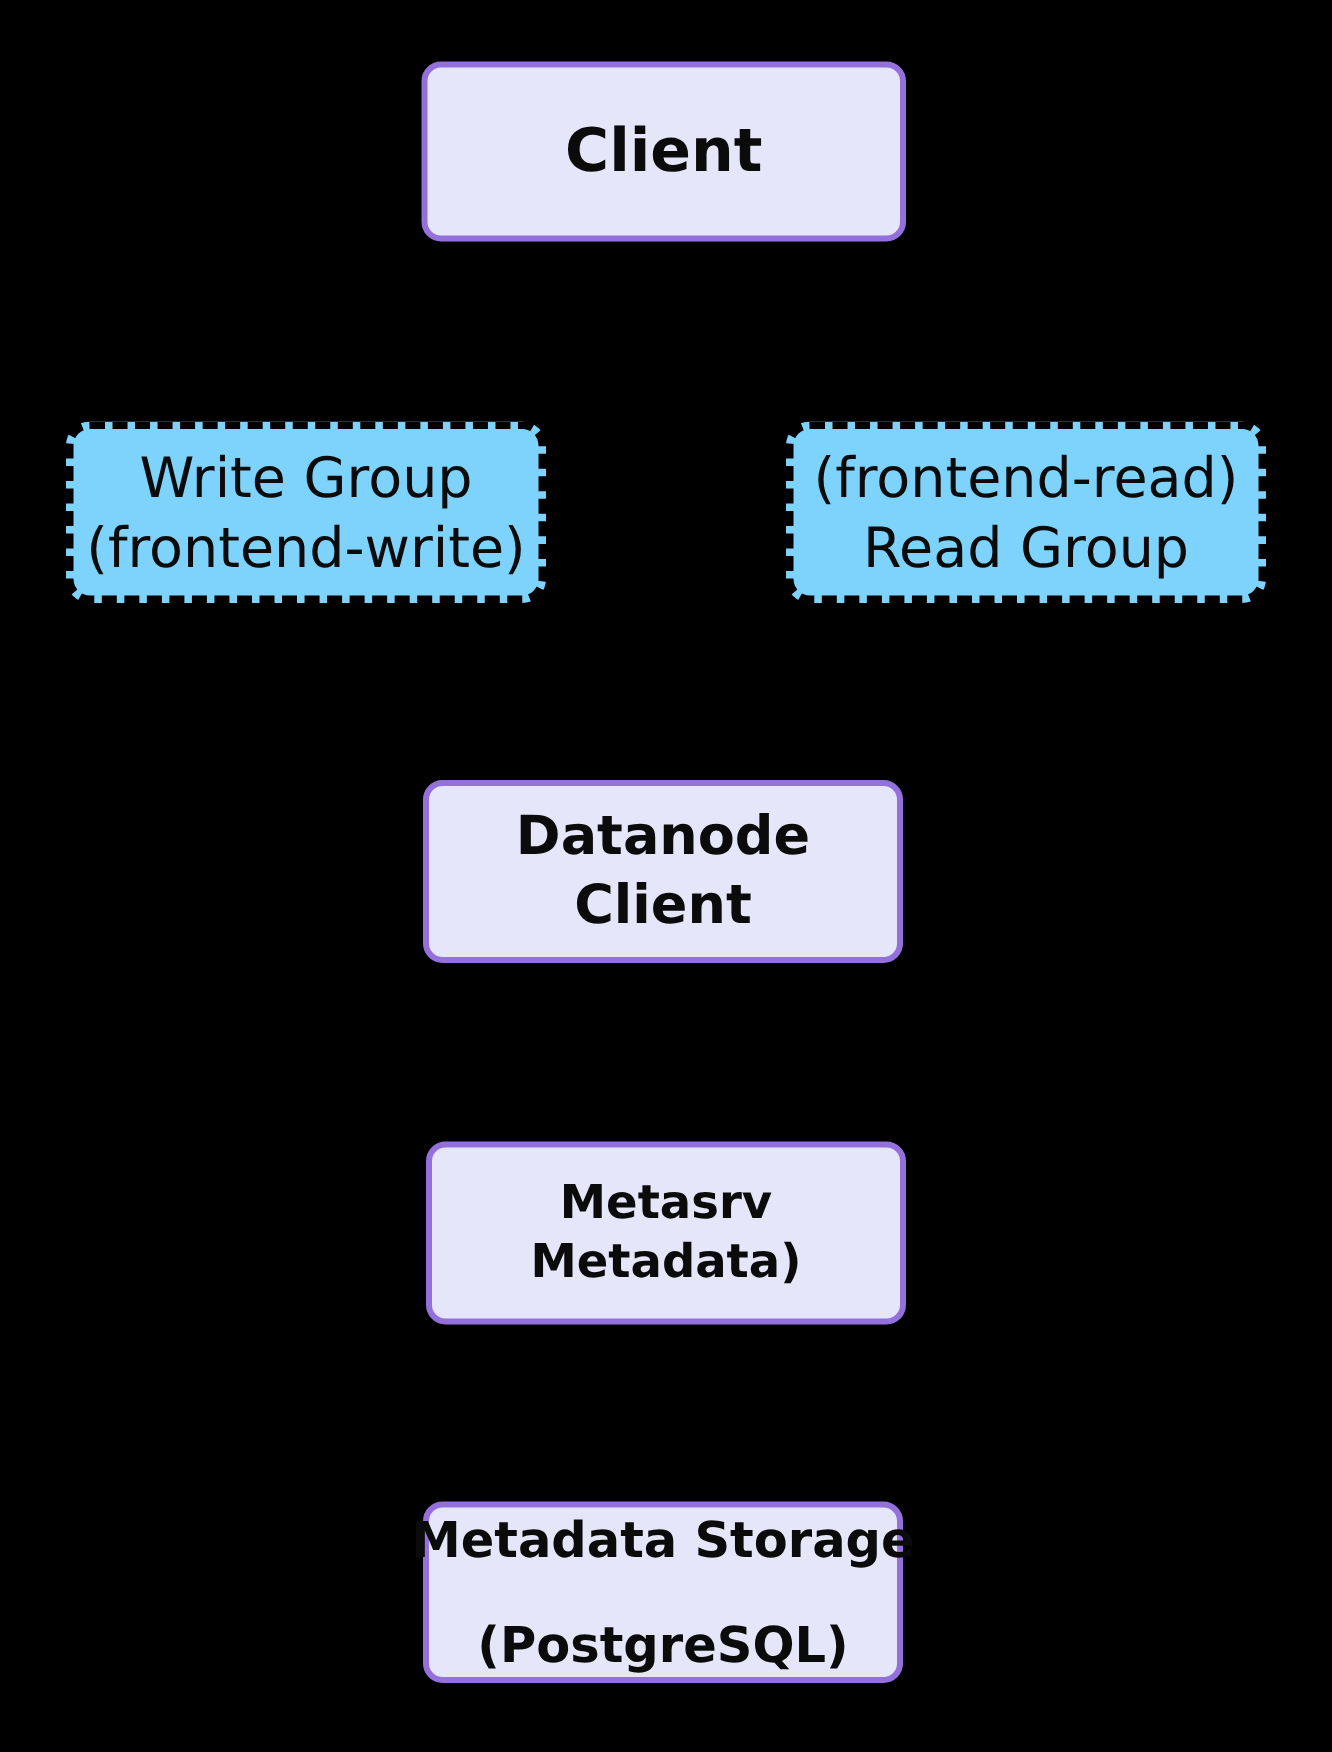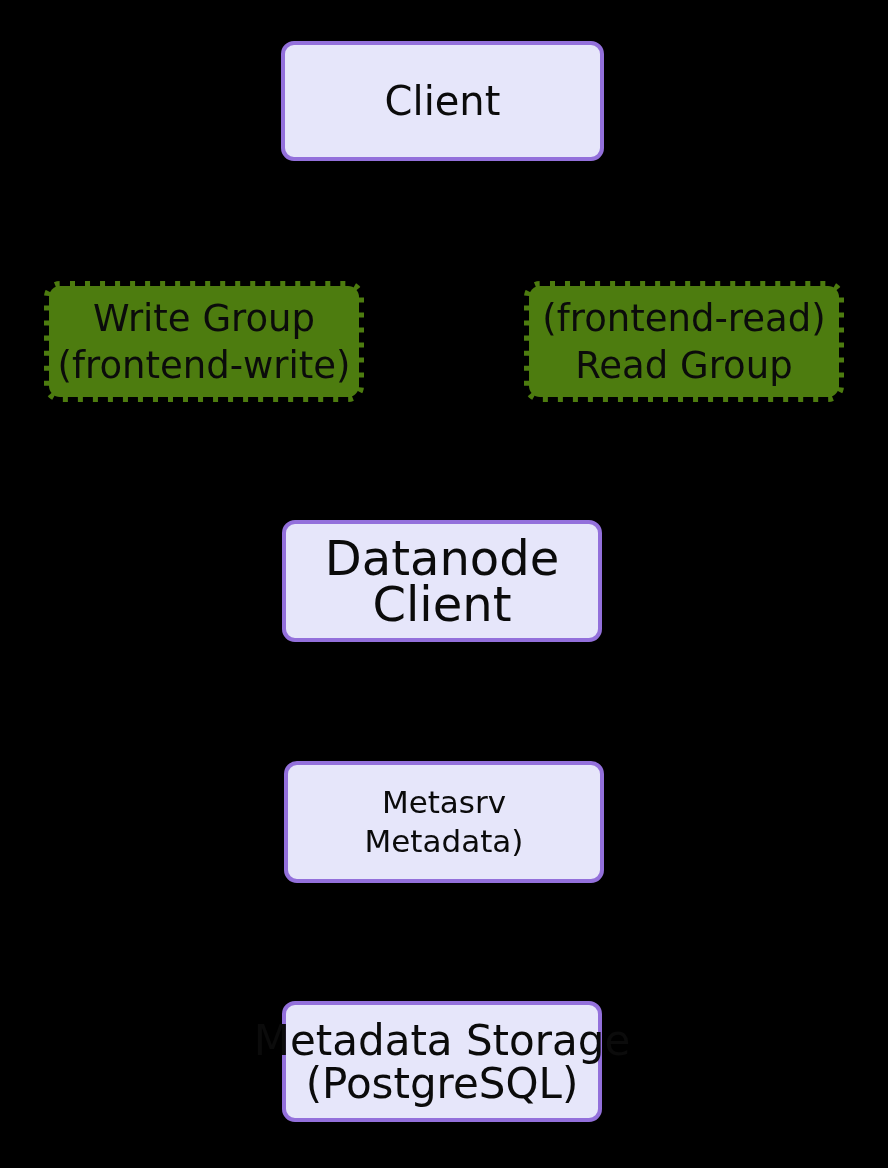--- a/index.html
+++ b/index.html
@@ -22,34 +22,35 @@
     flex-direction: column;
     justify-content: center;
     align-items: center;
     text-align: center;
     color: #0b0b0b;
   }
   .node-solid {
     background: #E6E6FA;
     border: 4px solid #9370DB;
     border-radius: 13px;
+    font-weight: bold;
   }
   .node-dashed {
-    background: #4d7c0f;
+    background: #7dd3fc;
     border: 5px dashed #000000;
     border-radius: 16px;
   }
   .node .line { white-space: nowrap; }
 
   #node-client   { left: 281px; top: 41px;   width: 323px; height: 120px; font-size: 40px; line-height: 50px; }
   #node-write    { left: 44px;  top: 281px;  width: 320px; height: 121px; font-size: 37px; line-height: 47px; }
   #node-read     { left: 524px; top: 281px;  width: 320px; height: 121px; font-size: 37px; line-height: 47px; }
-  #node-datanode { left: 282px; top: 520px;  width: 320px; height: 122px; font-size: 48px; line-height: 46px; }
+  #node-datanode { left: 282px; top: 520px;  width: 320px; height: 122px; font-size: 36px; line-height: 46px; }
   #node-metasrv  { left: 284px; top: 761px;  width: 320px; height: 122px; font-size: 31px; line-height: 39px; }
-  #node-metadata { left: 282px; top: 1001px; width: 320px; height: 121px; font-size: 42px; line-height: 43px; }
+  #node-metadata { left: 282px; top: 1001px; width: 320px; height: 121px; font-size: 33px; line-height: 43px; justify-content: space-between; }
 </style>
 </head>
 <body>
 
 <div class="canvas">
 
   <div class="node node-solid" id="node-client">
     <div class="line">Client</div>
   </div>
 

